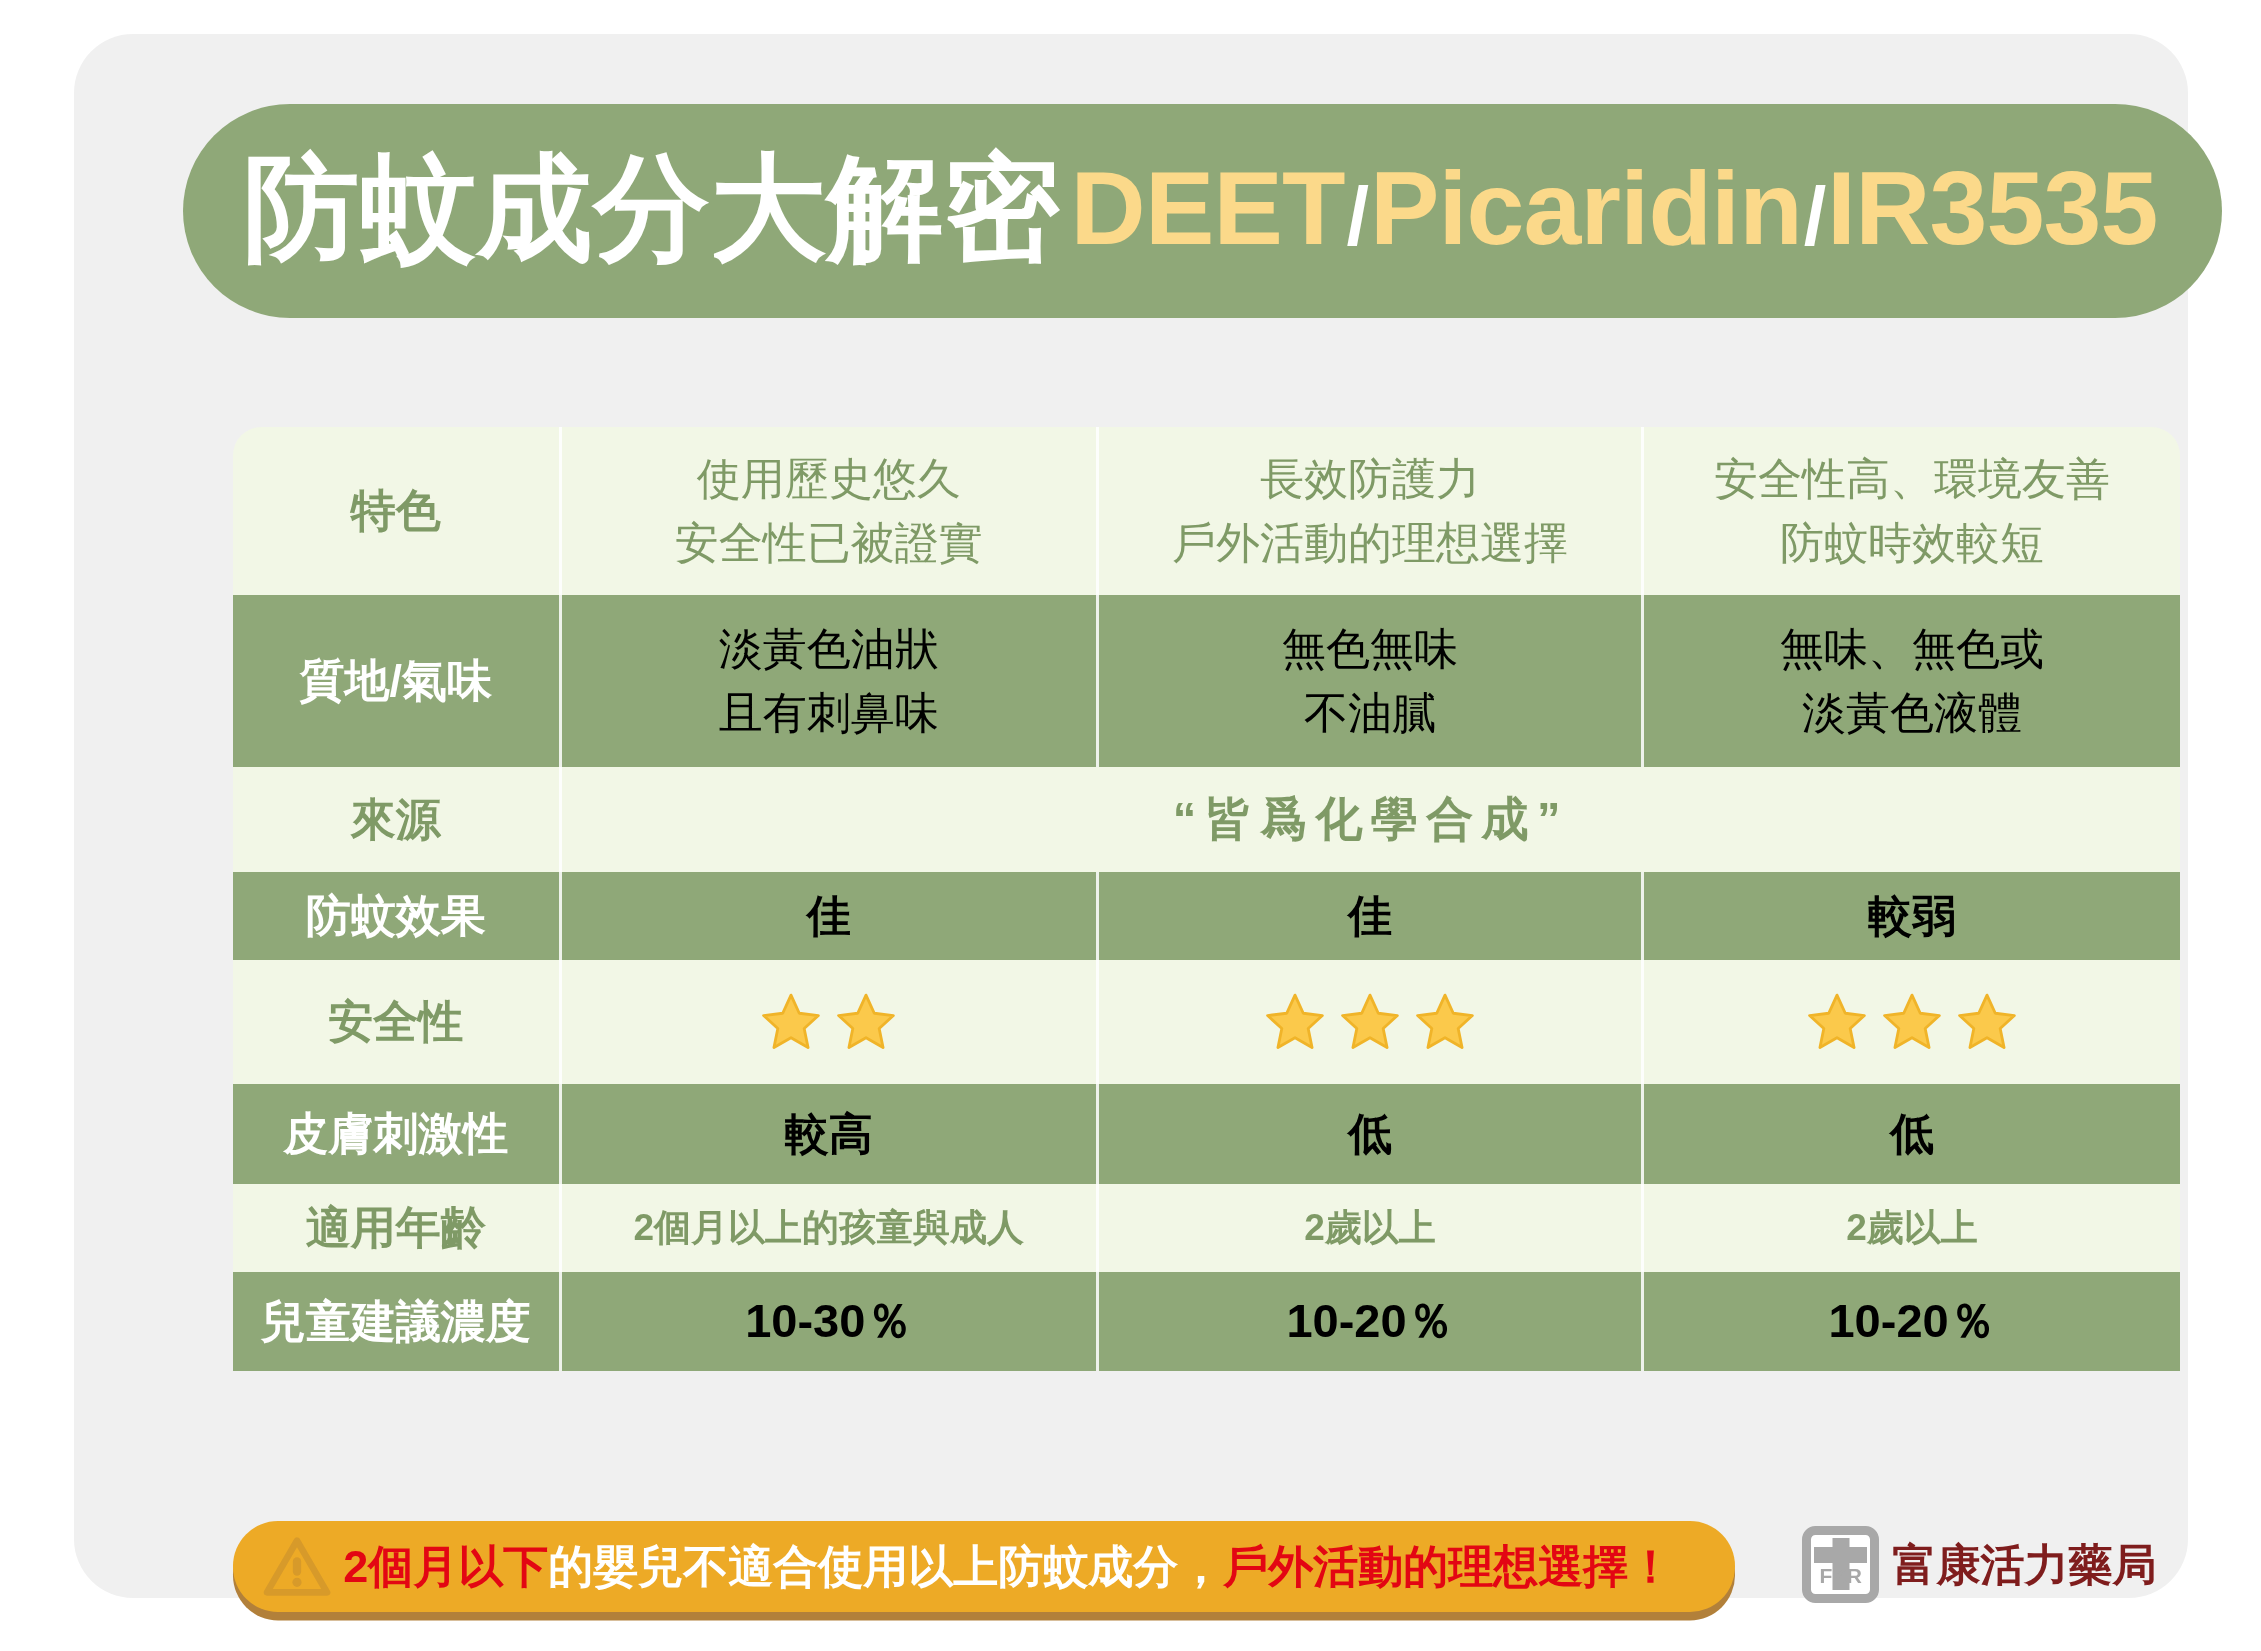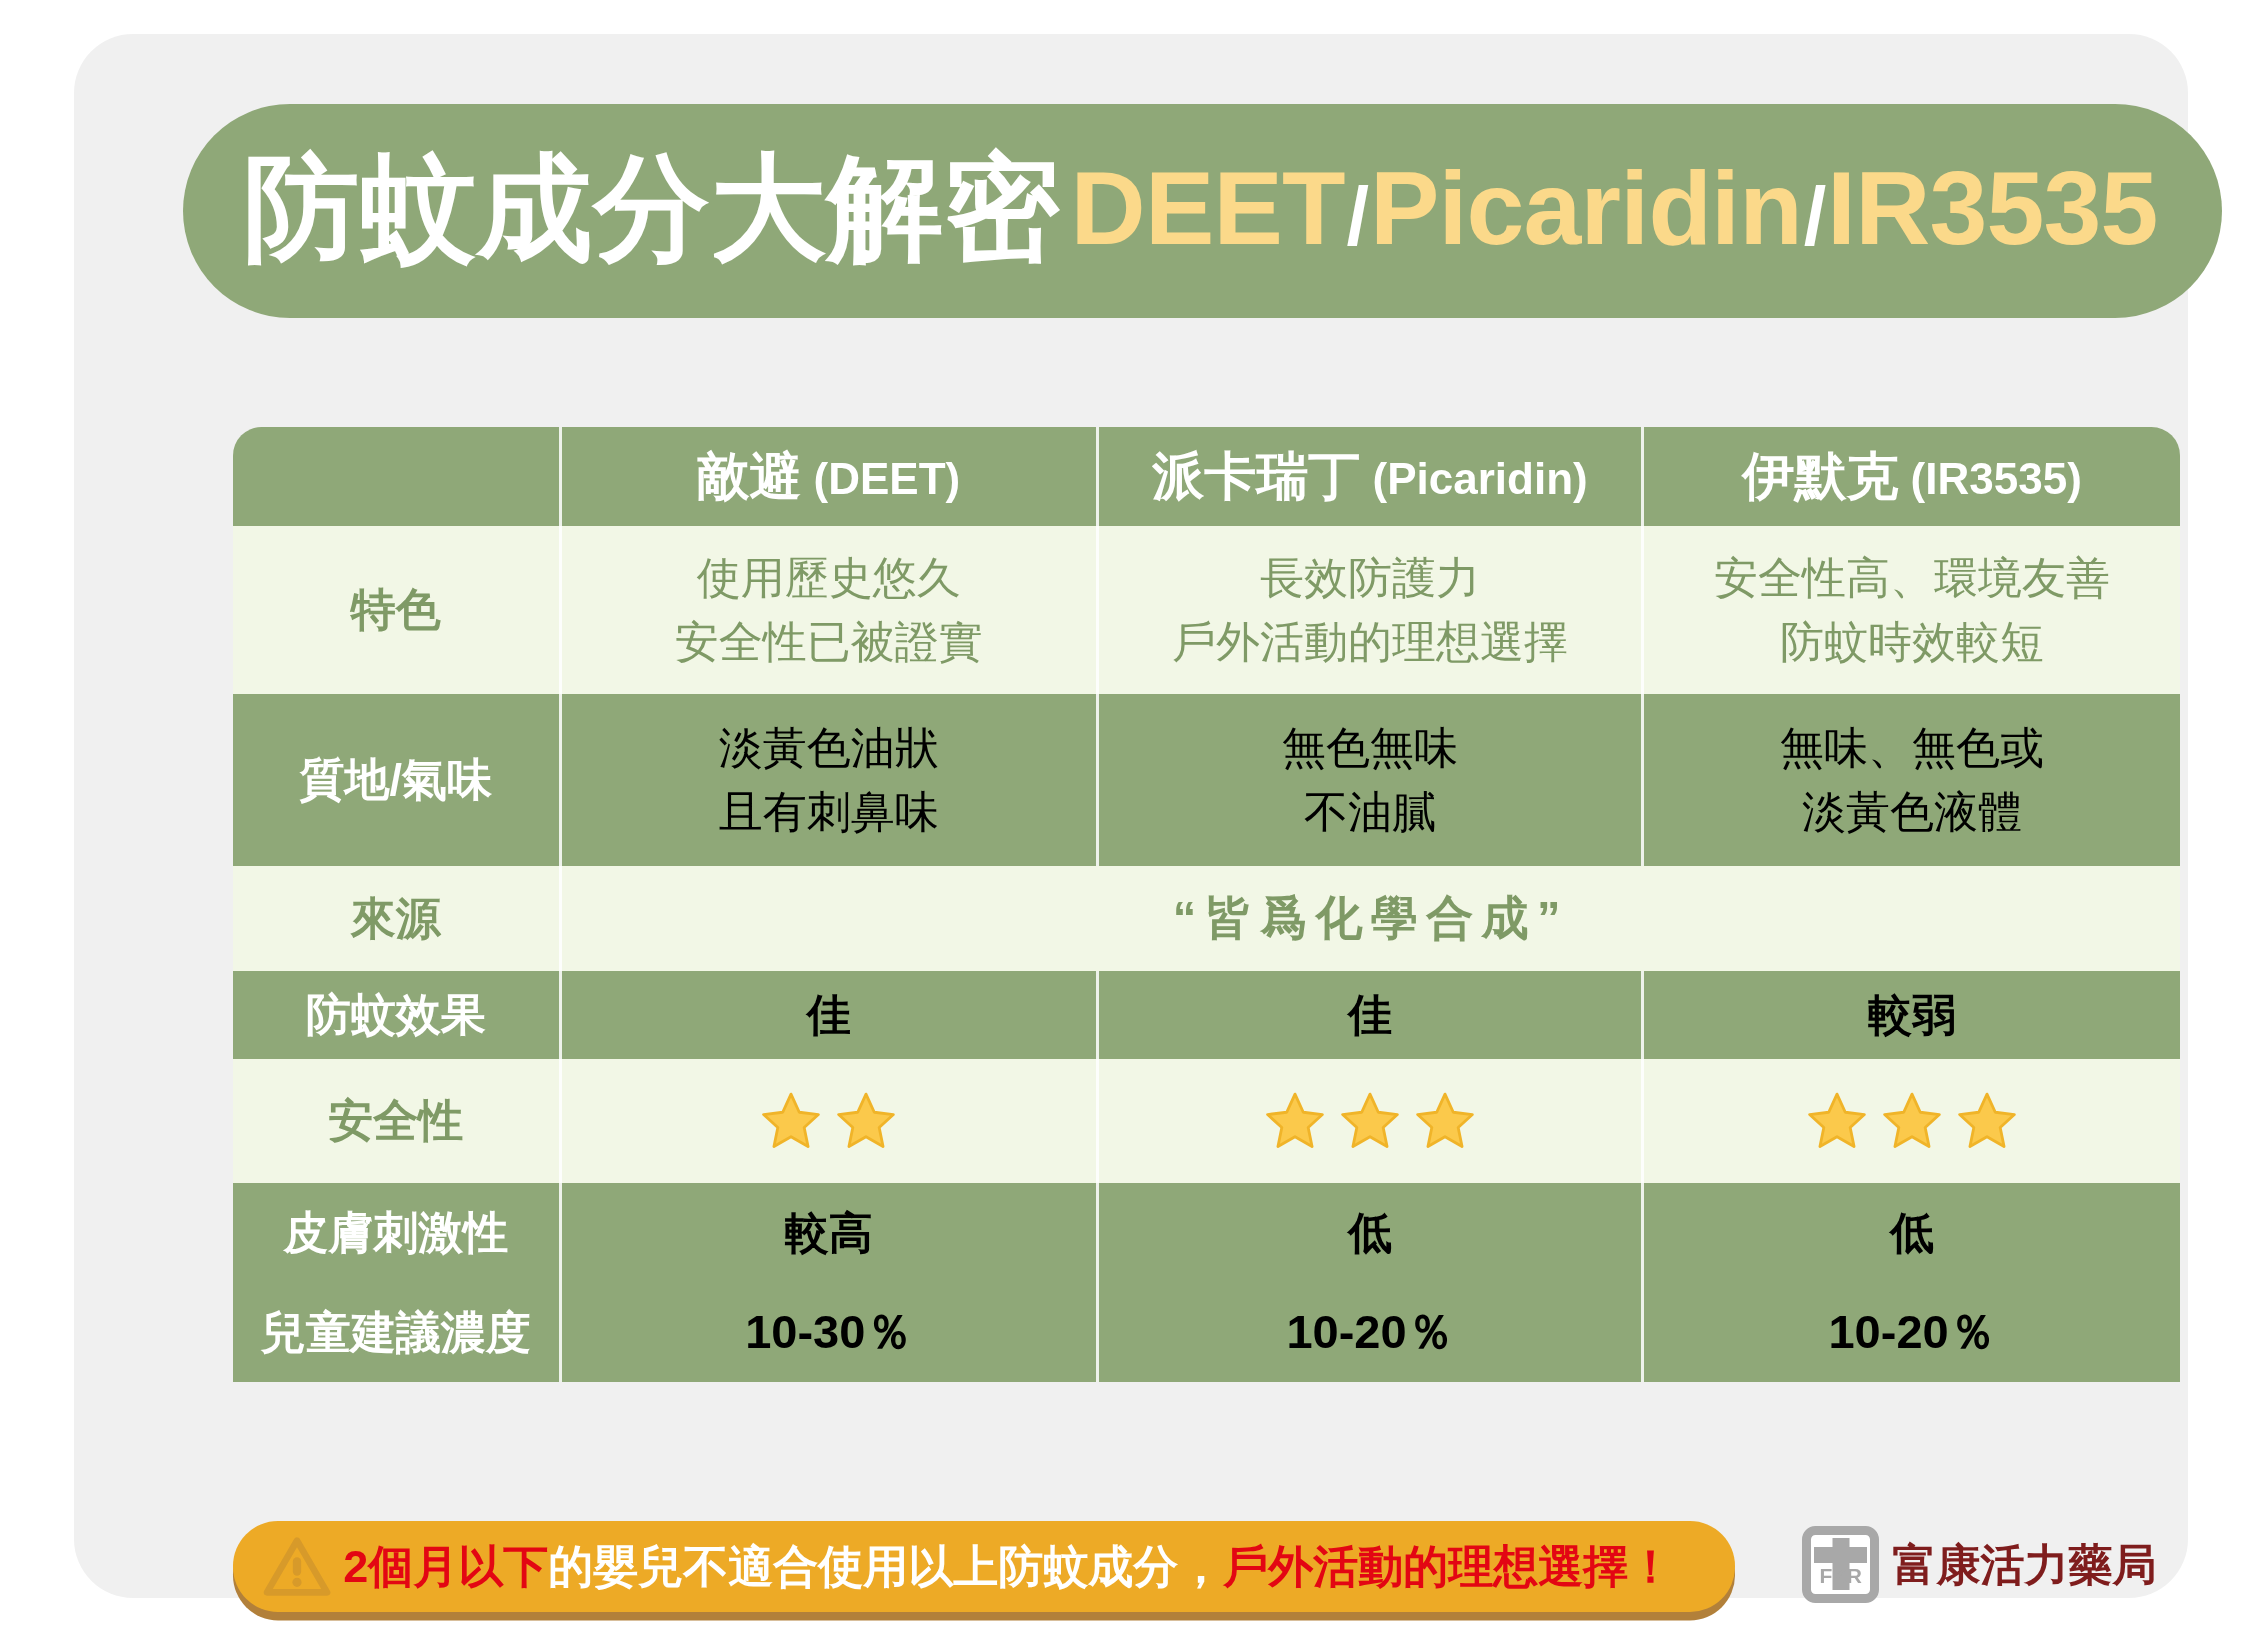--- a/index.html
+++ b/index.html
@@ -207,26 +207,20 @@
 
   <div class="tbl-wrap">
     <table class="grid">
       <colgroup>
         <col style="width:327px">
         <col style="width:537px">
         <col style="width:545px">
         <col style="width:537px">
       </colgroup>
       <tbody id="tbody">
-          <tr class="head">
-            <td class="corner"></td>
-            <td><span class="hdr-cn">敵避</span><span class="hdr-en"> (DEET)</span></td>
-            <td><span class="hdr-cn">派卡瑞丁</span><span class="hdr-en"> (Picaridin)</span></td>
-            <td><span class="hdr-cn">伊默克</span><span class="hdr-en"> (IR3535)</span></td>
-          </tr>
           <tr class="light" style="height:168px">
             <td class="label">特色</td>
             <td><span class="cell-txt">使用歷史悠久<br>安全性已被證實</span></td>
             <td><span class="cell-txt">長效防護力<br>戶外活動的理想選擇</span></td>
             <td><span class="cell-txt">安全性高、環境友善<br>防蚊時效較短</span></td>
           </tr>
           <tr class="dark" style="height:172px">
             <td class="label">質地/氣味</td>
             <td><span class="cell-txt">淡黃色油狀<br>且有刺鼻味</span></td>
             <td><span class="cell-txt">無色無味<br>不油膩</span></td>
@@ -279,20 +273,26 @@
                   <path d="M12 1.6 L15.2 8.6 L22.6 9.5 L17.1 14.5 L18.6 21.9 L12 18.1 L5.4 21.9 L6.9 14.5 L1.4 9.5 L8.8 8.6 Z" fill="#fbc94b" stroke="#f0b429" stroke-width="1.1" stroke-linejoin="round"></path>
                 </svg>
               </span>
             </td>
           </tr>
           <tr class="dark" style="height:100px">
             <td class="label">皮膚刺激性</td>
             <td><span class="cell-txt bold">較高</span></td>
             <td><span class="cell-txt bold">低</span></td>
             <td><span class="cell-txt bold">低</span></td>
+          </tr>
+          <tr class="light" style="height:88px">
+            <td class="label">適用年齡</td>
+            <td><span class="cell-small">2個月以上的孩童與成人</span></td>
+            <td><span class="cell-small">2歲以上</span></td>
+            <td><span class="cell-small">2歲以上</span></td>
           </tr>
           <tr class="dark" style="height:99px">
             <td class="label">兒童建議濃度</td>
             <td><span class="cell-pct">10-30％</span></td>
             <td><span class="cell-pct">10-20％</span></td>
             <td><span class="cell-pct">10-20％</span></td>
           </tr>
         </tbody>
     </table>
   </div>

